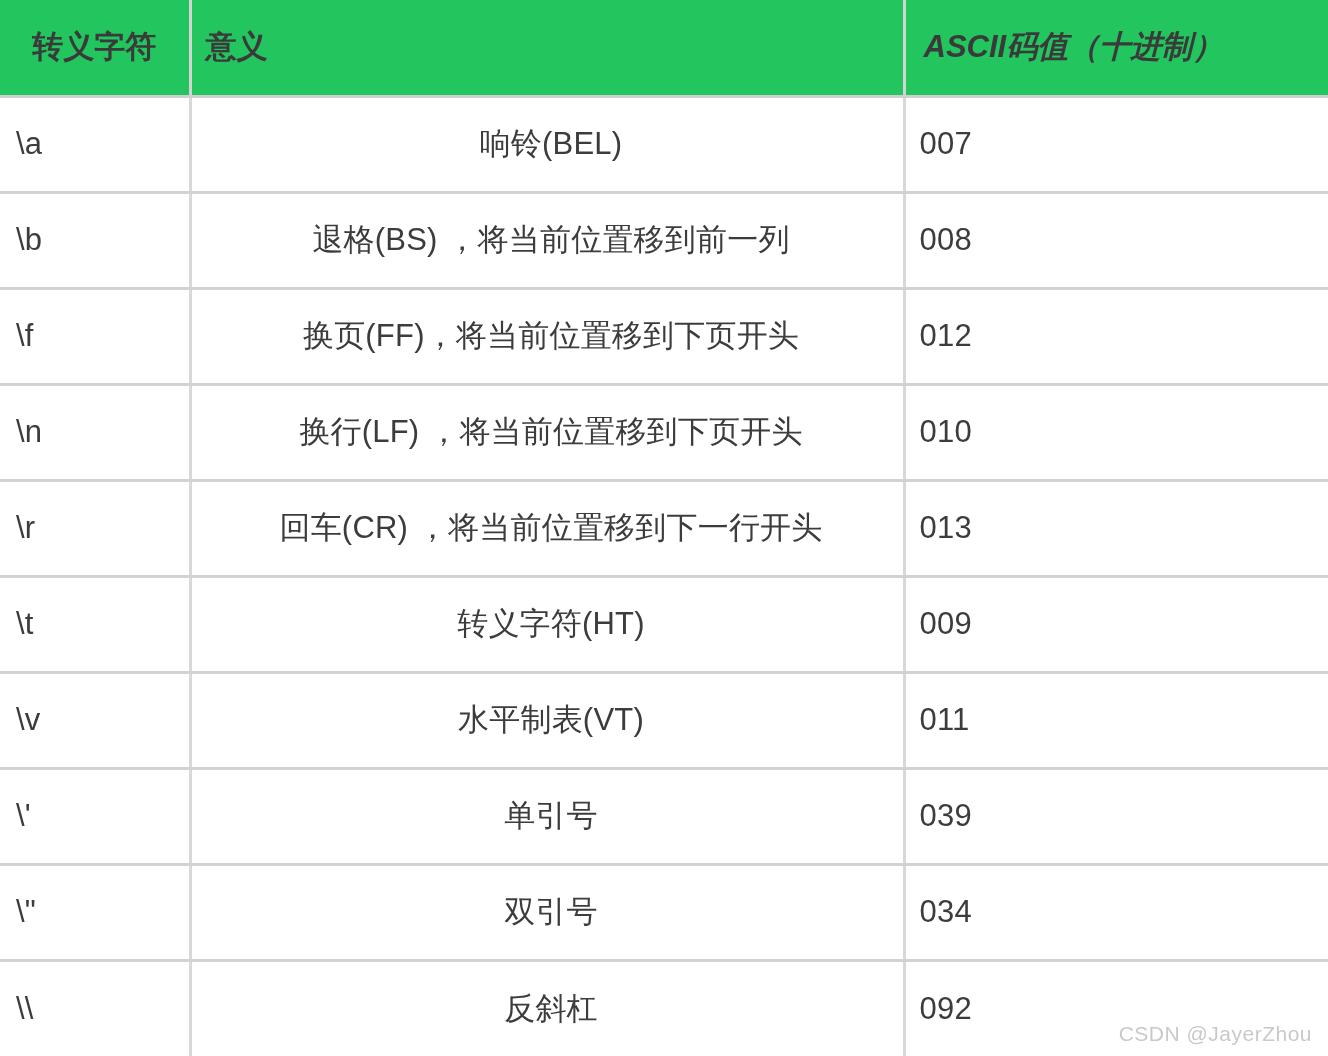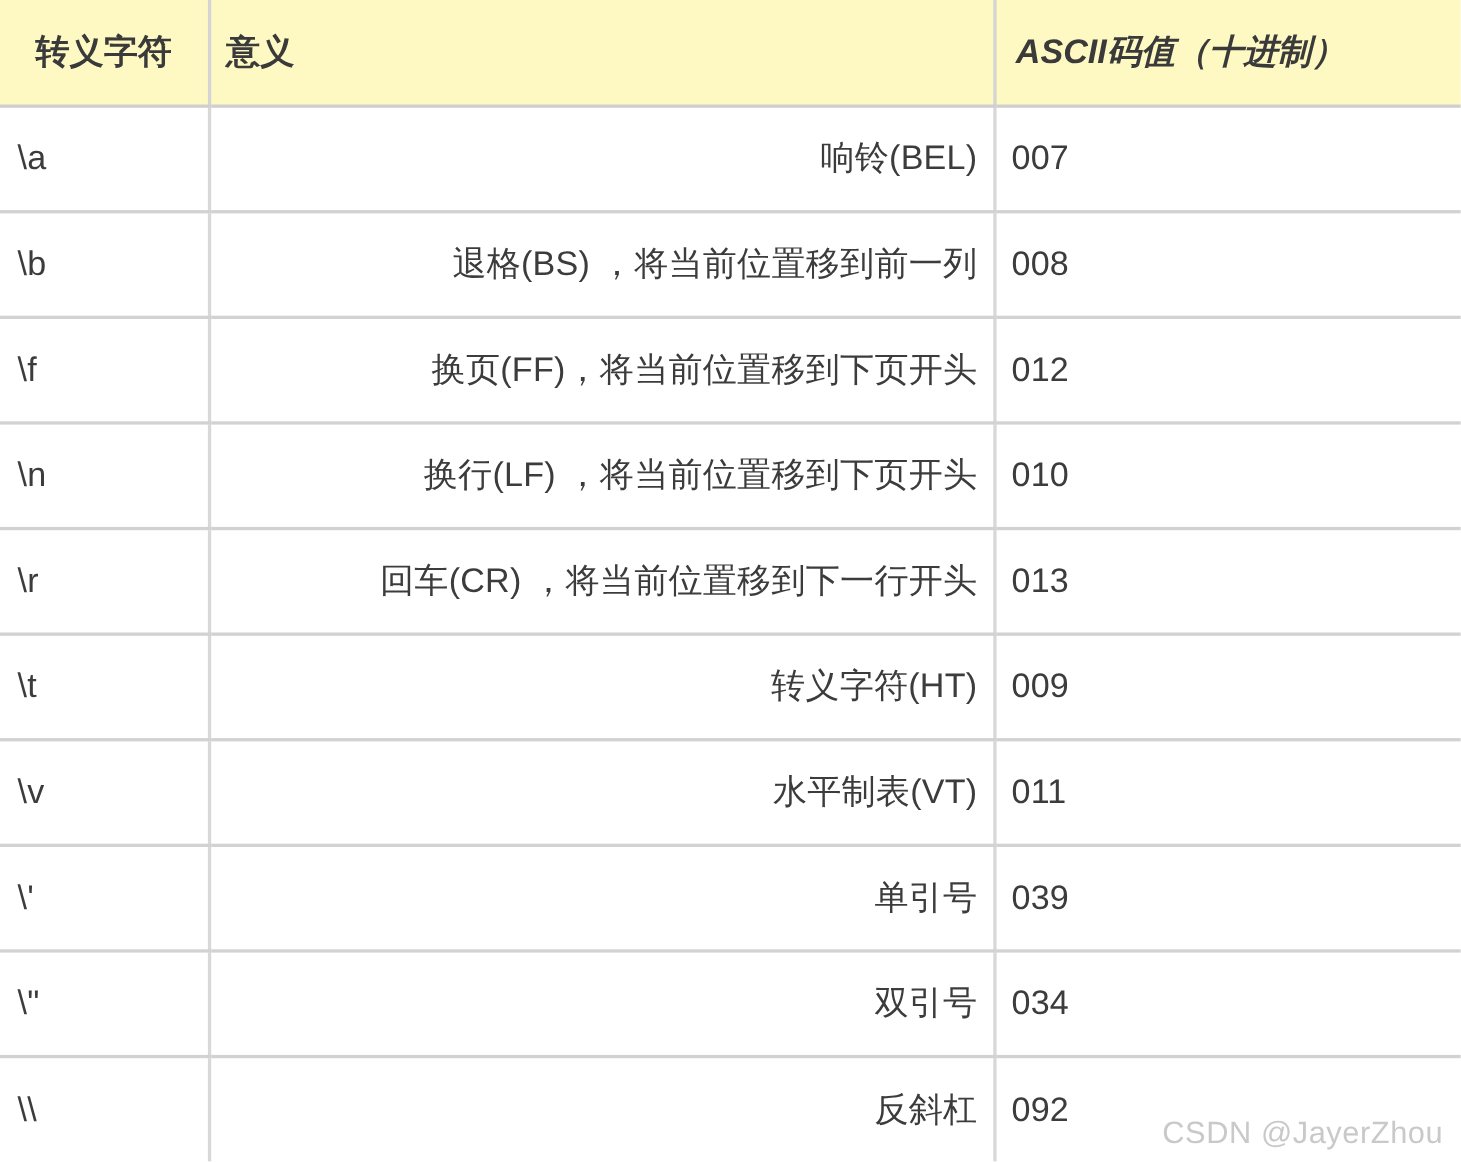--- a/index.html
+++ b/index.html
@@ -28,21 +28,21 @@
     border-collapse: collapse;
     table-layout: fixed;
     background: #ffffff;
   }
 
   table.escape-table col.col-char   { width: 190px; }
   table.escape-table col.col-mean   { width: 714px; }
   table.escape-table col.col-ascii  { width: 424px; }
 
   thead th {
-    background: #fef9c3;
+    background: #22c55e;
     color: #3a3a3a;
     font-weight: bold;
     font-size: 31px;
     height: 96px;
     padding: 0 14px;
     box-sizing: border-box;
     border-right: 3px solid #d4d4d4;
     border-bottom: 3px solid #cfcfcf;
     vertical-align: middle;
     white-space: nowrap;
@@ -58,30 +58,30 @@
     font-size: 31px;
     color: #3c3c3c;
     background: #ffffff;
     border-right: 3px solid #d8d8d8;
     border-bottom: 3px solid #d2d2d2;
     vertical-align: middle;
     white-space: nowrap;
     letter-spacing: 0.2px;
   }
   tbody td.td-char  { text-align: left; padding-left: 16px; }
-  tbody td.td-mean  { text-align: right; padding-left: 22px; }
+  tbody td.td-mean  { text-align: center; padding-left: 22px; }
   tbody td.td-ascii { text-align: left; border-right: none; }
 
   tbody tr:last-child td { border-bottom: none; }
 
   .watermark {
     position: absolute;
     right: 16px;
     bottom: 10px;
-    font-size: 28px;
+    font-size: 21px;
     color: #c9c9c9;
     letter-spacing: 0.5px;
     white-space: nowrap;
     pointer-events: none;
     text-align: right;
   }
 </style>
 </head>
 <body>
 

